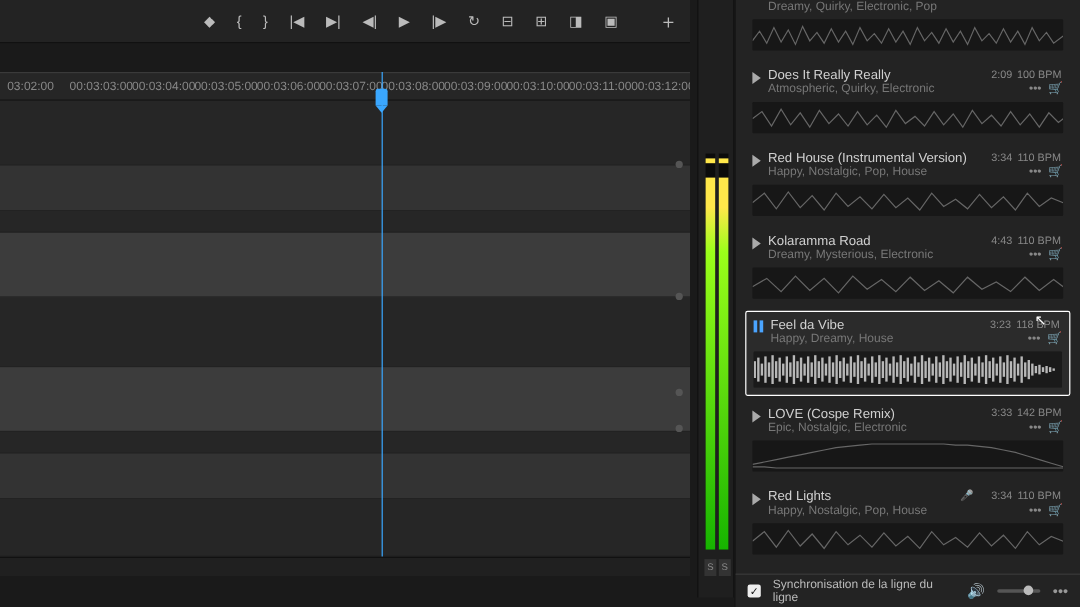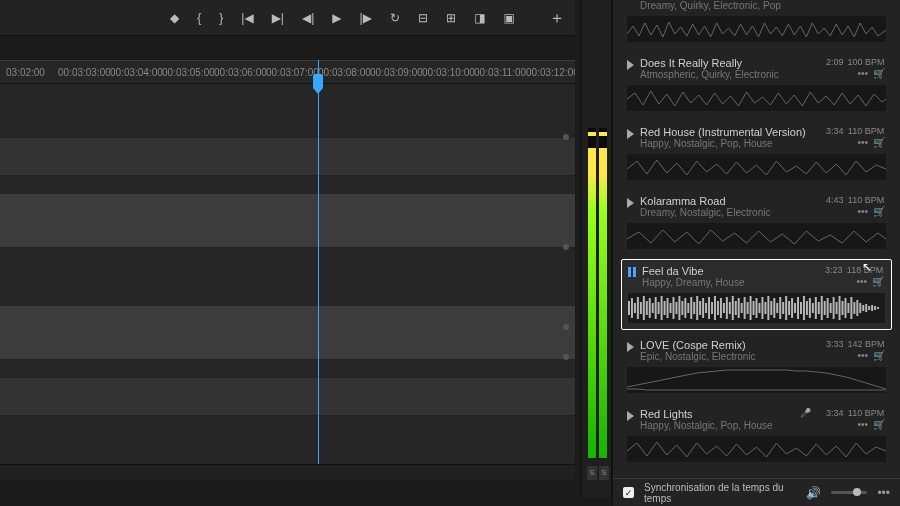--- a/index.html
+++ b/index.html
@@ -203,21 +203,21 @@
           <polyline fill="none" stroke="#666" stroke-width="1" points="0,15 10,7 20,20 30,6 40,19 50,9 60,21 70,7 80,18 90,10 100,20 110,8 120,19 130,11 140,21 150,7 160,18 170,12 180,20 190,8 200,19 210,10 220,21 230,7 240,18 250,11 260,15"></polyline>
         </svg>
       </div>
   </div>
 
   <div class="track">
     <div class="track-row">
       <div class="play-tri"></div>
       <div class="titleblk">
         <div class="t-title">Kolaramma Road</div>
-        <div class="t-tags">Dreamy, Nostalgic, Electronic</div>
+        <div class="t-tags">Dreamy, Mysterious, Electronic</div>
       </div>
       <div class="t-meta">
         <span class="t-dur">4:43</span>
         <span class="t-bpm">110 BPM</span>
         <span class="t-acts"><span>•••</span>&nbsp;&nbsp;<span>🛒</span></span>
       </div>
     </div>
     <div class="wave">
         <svg viewBox="0 0 260 26" preserveAspectRatio="none">
           <polyline fill="none" stroke="#666" stroke-width="1" points="0,16 12,9 24,20 36,7 48,19 60,9 72,21 84,7 96,18 108,10 120,20 132,8 144,19 156,11 168,21 180,8 192,18 204,12 216,20 228,8 240,19 252,10 260,16"></polyline>
@@ -371,20 +371,20 @@
     </div>
     <div class="wave">
         <svg viewBox="0 0 260 26" preserveAspectRatio="none">
           <polyline fill="none" stroke="#666" stroke-width="1" points="0,15 10,7 20,20 30,6 40,19 50,9 60,21 70,7 80,18 90,10 100,20 110,8 120,19 130,11 140,21 150,7 160,18 170,12 180,20 190,8 200,19 210,10 220,21 230,7 240,18 250,11 260,15"></polyline>
         </svg>
       </div>
   </div>
 
   <div class="footer">
     <div class="chk"></div>
-    <div class="sync">Synchronisation de la temps du temps</div>
+    <div class="sync">Synchronisation de la ligne du ligne</div>
     <span class="ficon">🔊</span>
     <div class="slider"></div>
     <span class="ficon">•••</span>
   </div>
 </div>
 
 <div class="cursor">↖</div>
 
 </body></html>

